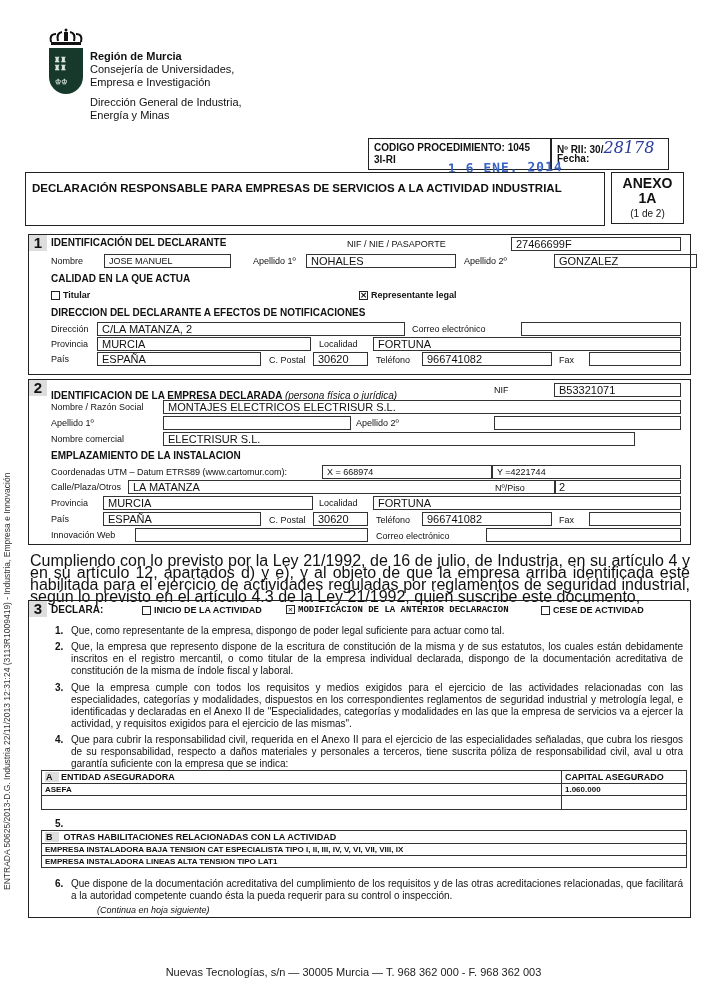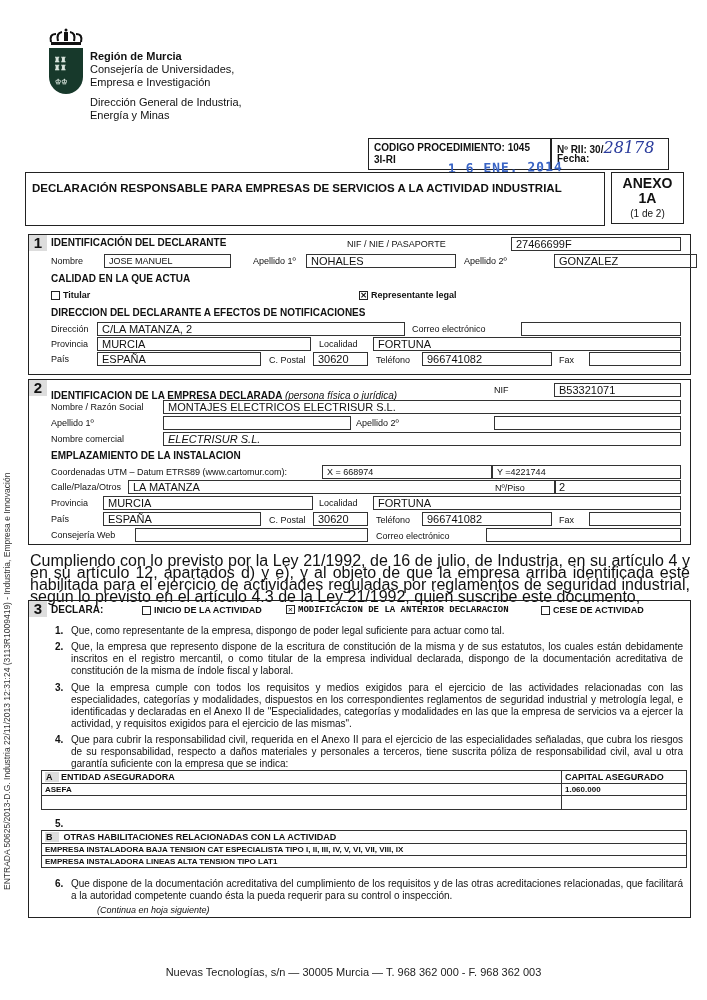--- a/index.html
+++ b/index.html
@@ -121,21 +121,21 @@
   <div class="lbl" style="left:465px;top:5px;">NIF</div>
   <div class="fld" style="left:525px;top:3px;width:127px;">B53321071</div>
 
   <div class="lbl" style="left:22px;top:22px;">Nombre / Razón Social</div>
   <div class="fld" style="left:134px;top:20px;width:518px;">MONTAJES ELECTRICOS ELECTRISUR S.L.</div>
   <div class="lbl" style="left:22px;top:38px;">Apellido 1º</div>
   <div class="fld" style="left:134px;top:36px;width:188px;"></div>
   <div class="lbl" style="left:327px;top:38px;">Apellido 2º</div>
   <div class="fld" style="left:465px;top:36px;width:187px;"></div>
   <div class="lbl" style="left:22px;top:54px;">Nombre comercial</div>
-  <div class="fld" style="left:134px;top:52px;width:518px;font-style:italic;">ELECTRISUR S.L.</div>
+  <div class="fld" style="left:134px;top:52px;width:472px;">ELECTRISUR S.L.</div>
 
   <div class="hd" style="left:22px;top:70px;">EMPLAZAMIENTO DE LA INSTALACION</div>
   <div class="lbl" style="left:22px;top:87px;">Coordenadas UTM – Datum ETRS89 (www.cartomur.com):</div>
   <div class="fld sm" style="left:293px;top:85px;width:170px;">X = 668974</div>
   <div class="fld sm" style="left:463px;top:85px;width:189px;">Y =4221744</div>
   <div class="lbl" style="left:22px;top:102px;">Calle/Plaza/Otros</div>
   <div class="fld" style="left:99px;top:100px;width:428px;">LA MATANZA</div>
   <div class="lbl" style="left:466px;top:103px;">Nº/Piso</div>
   <div class="fld" style="left:525px;top:100px;width:127px;">2</div>
   <div class="lbl" style="left:22px;top:118px;">Provincia</div>
@@ -143,21 +143,21 @@
   <div class="lbl" style="left:290px;top:118px;">Localidad</div>
   <div class="fld" style="left:344px;top:116px;width:308px;">FORTUNA</div>
   <div class="lbl" style="left:22px;top:134px;">País</div>
   <div class="fld" style="left:74px;top:132px;width:158px;">ESPAÑA</div>
   <div class="lbl" style="left:240px;top:135px;">C. Postal</div>
   <div class="fld" style="left:284px;top:132px;width:55px;">30620</div>
   <div class="lbl" style="left:347px;top:135px;">Teléfono</div>
   <div class="fld" style="left:393px;top:132px;width:130px;">966741082</div>
   <div class="lbl" style="left:530px;top:135px;">Fax</div>
   <div class="fld" style="left:560px;top:132px;width:92px;"></div>
-  <div class="lbl" style="left:22px;top:150px;">Consejería Web</div>
+  <div class="lbl" style="left:22px;top:150px;">Innovación Web</div>
   <div class="fld" style="left:106px;top:148px;width:233px;"></div>
   <div class="lbl" style="left:347px;top:151px;">Correo electrónico</div>
   <div class="fld" style="left:457px;top:148px;width:195px;"></div>
 </div>
 
 <div class="para" style="left:30px;top:555px;width:660px;">Cumpliendo con lo previsto por la Ley 21/1992, de 16 de julio, de Industria, en su artículo 4 y en su artículo 12, apartados d) y e), y al objeto de que la empresa arriba identificada esté habilitada para el ejercicio de actividades reguladas por reglamentos de seguridad industrial, según lo previsto en el artículo 4.3 de la Ley 21/1992, quien suscribe este documento,</div>
 
 <div class="abs section" style="left:28px;top:600px;width:663px;height:318px;">
   <div class="secnum">3</div>
   <div class="hd" style="left:22px;top:3px;">DECLARA:</div>

